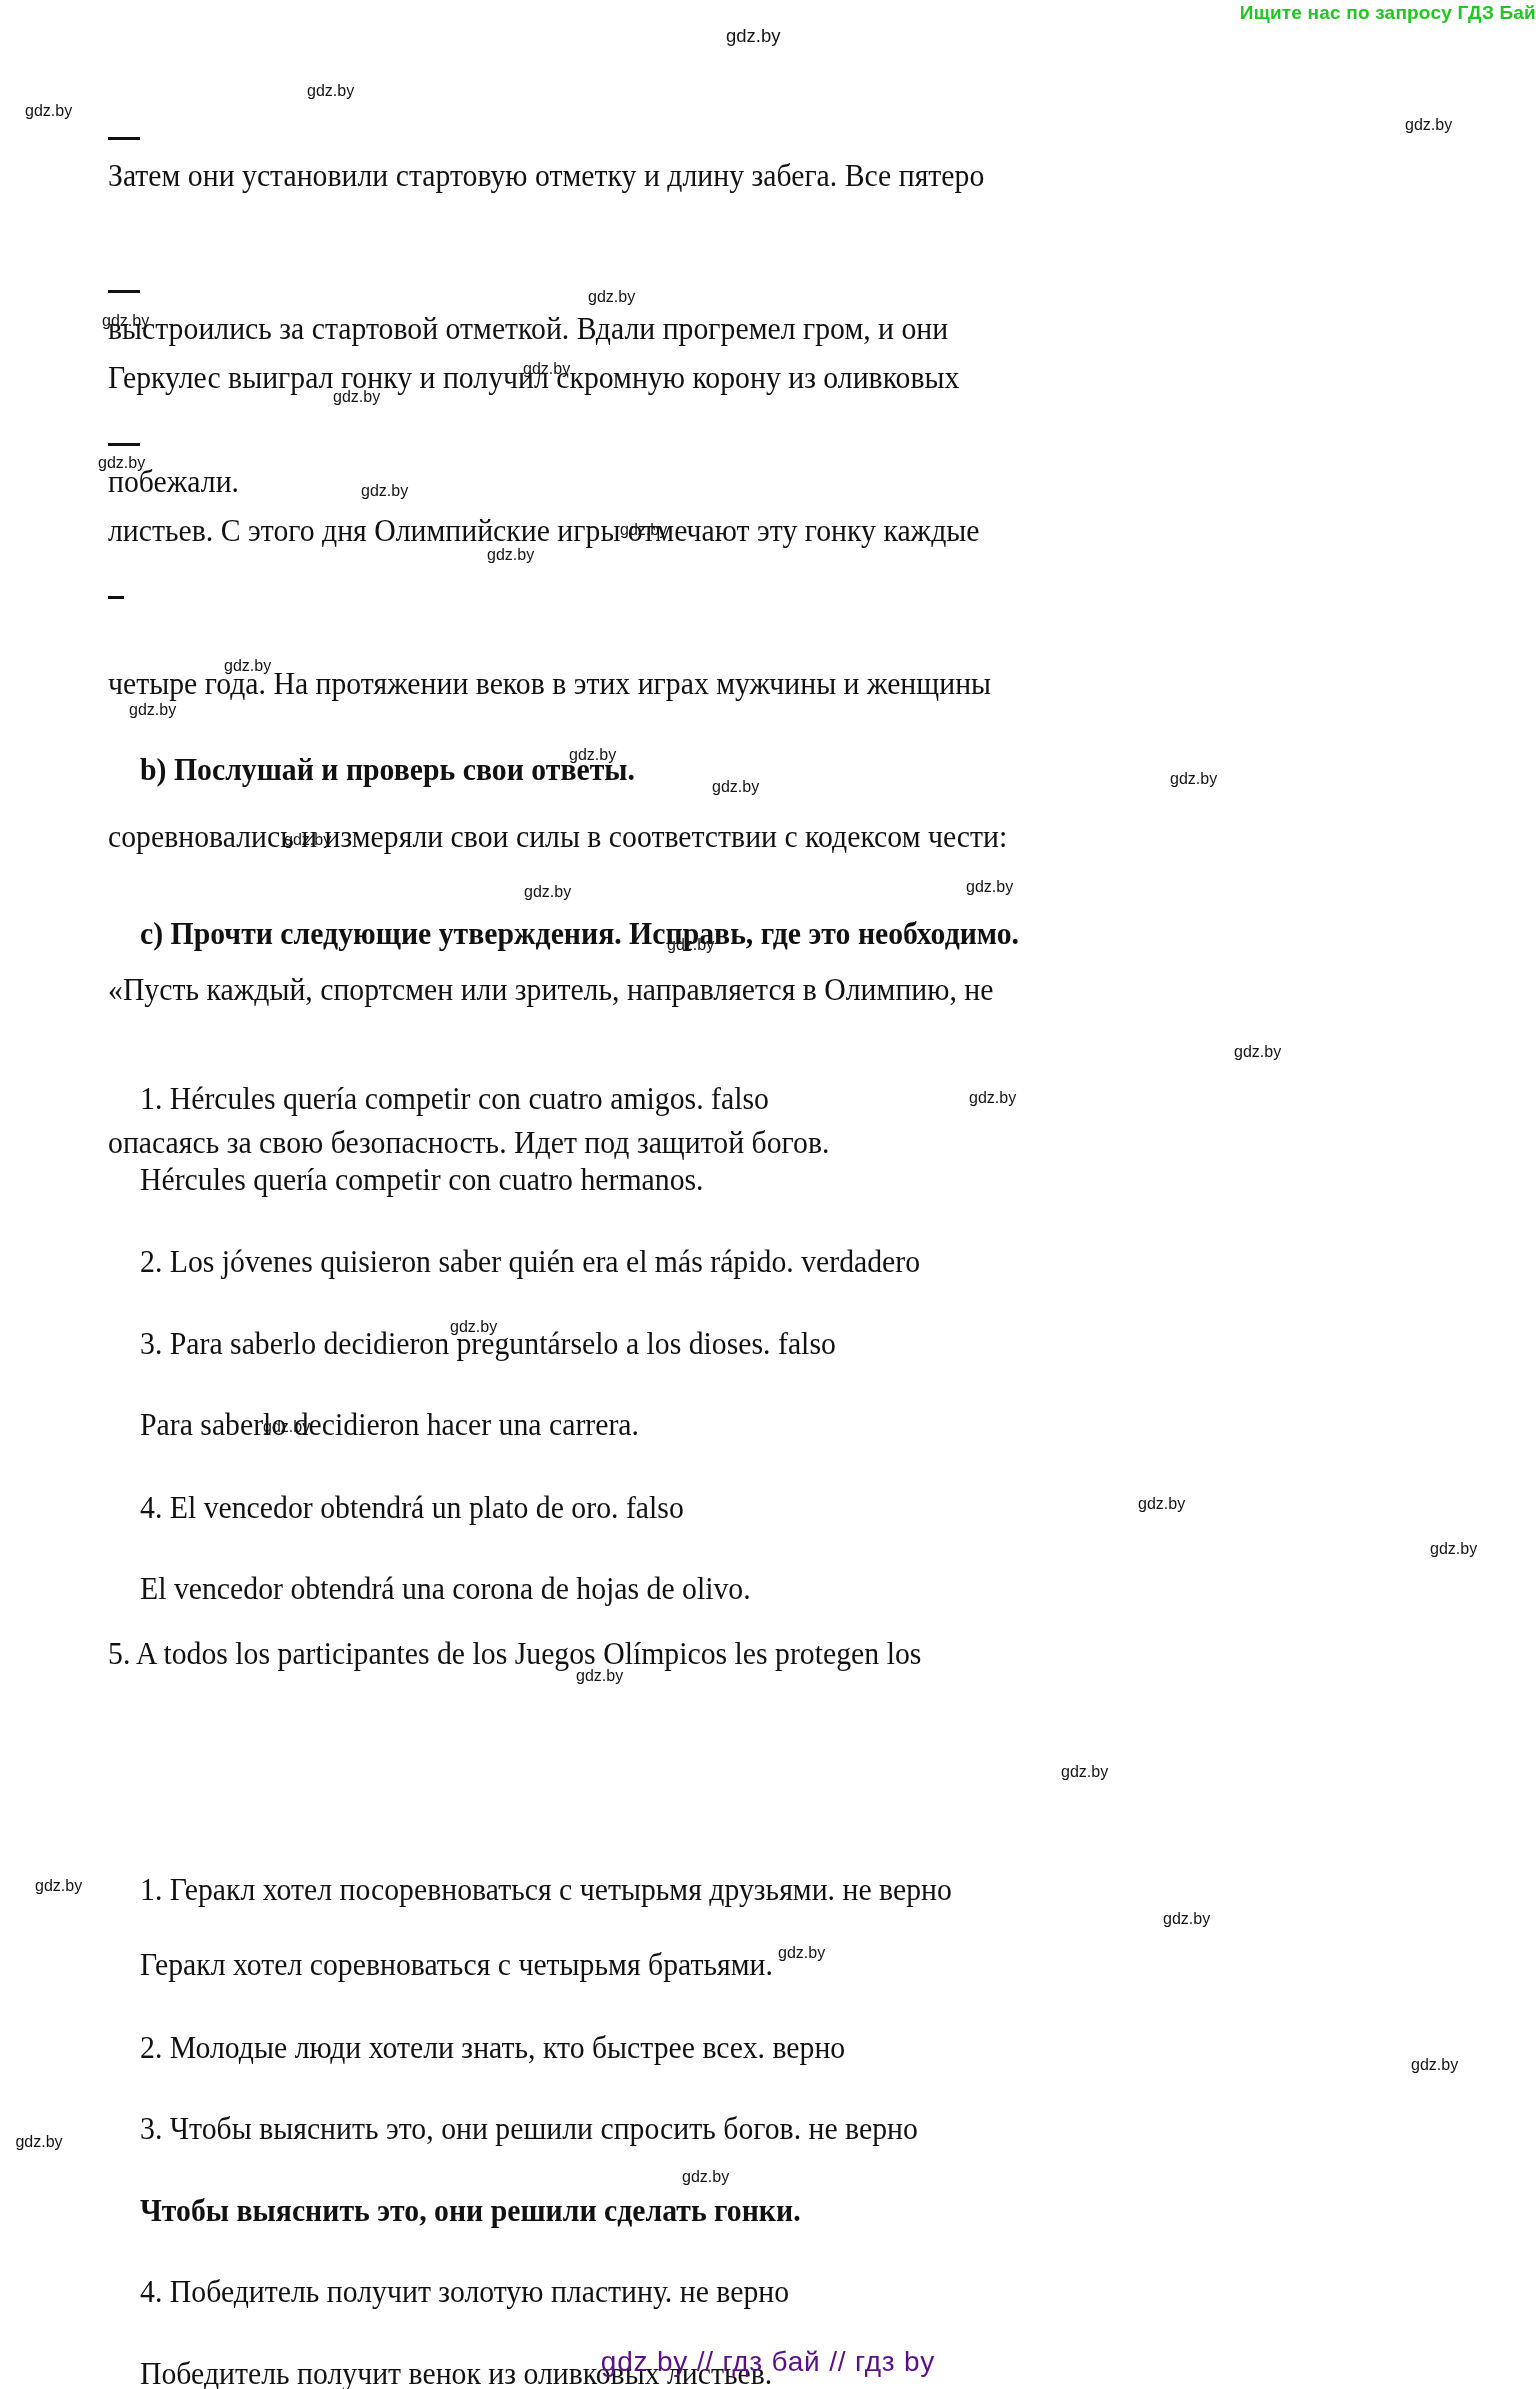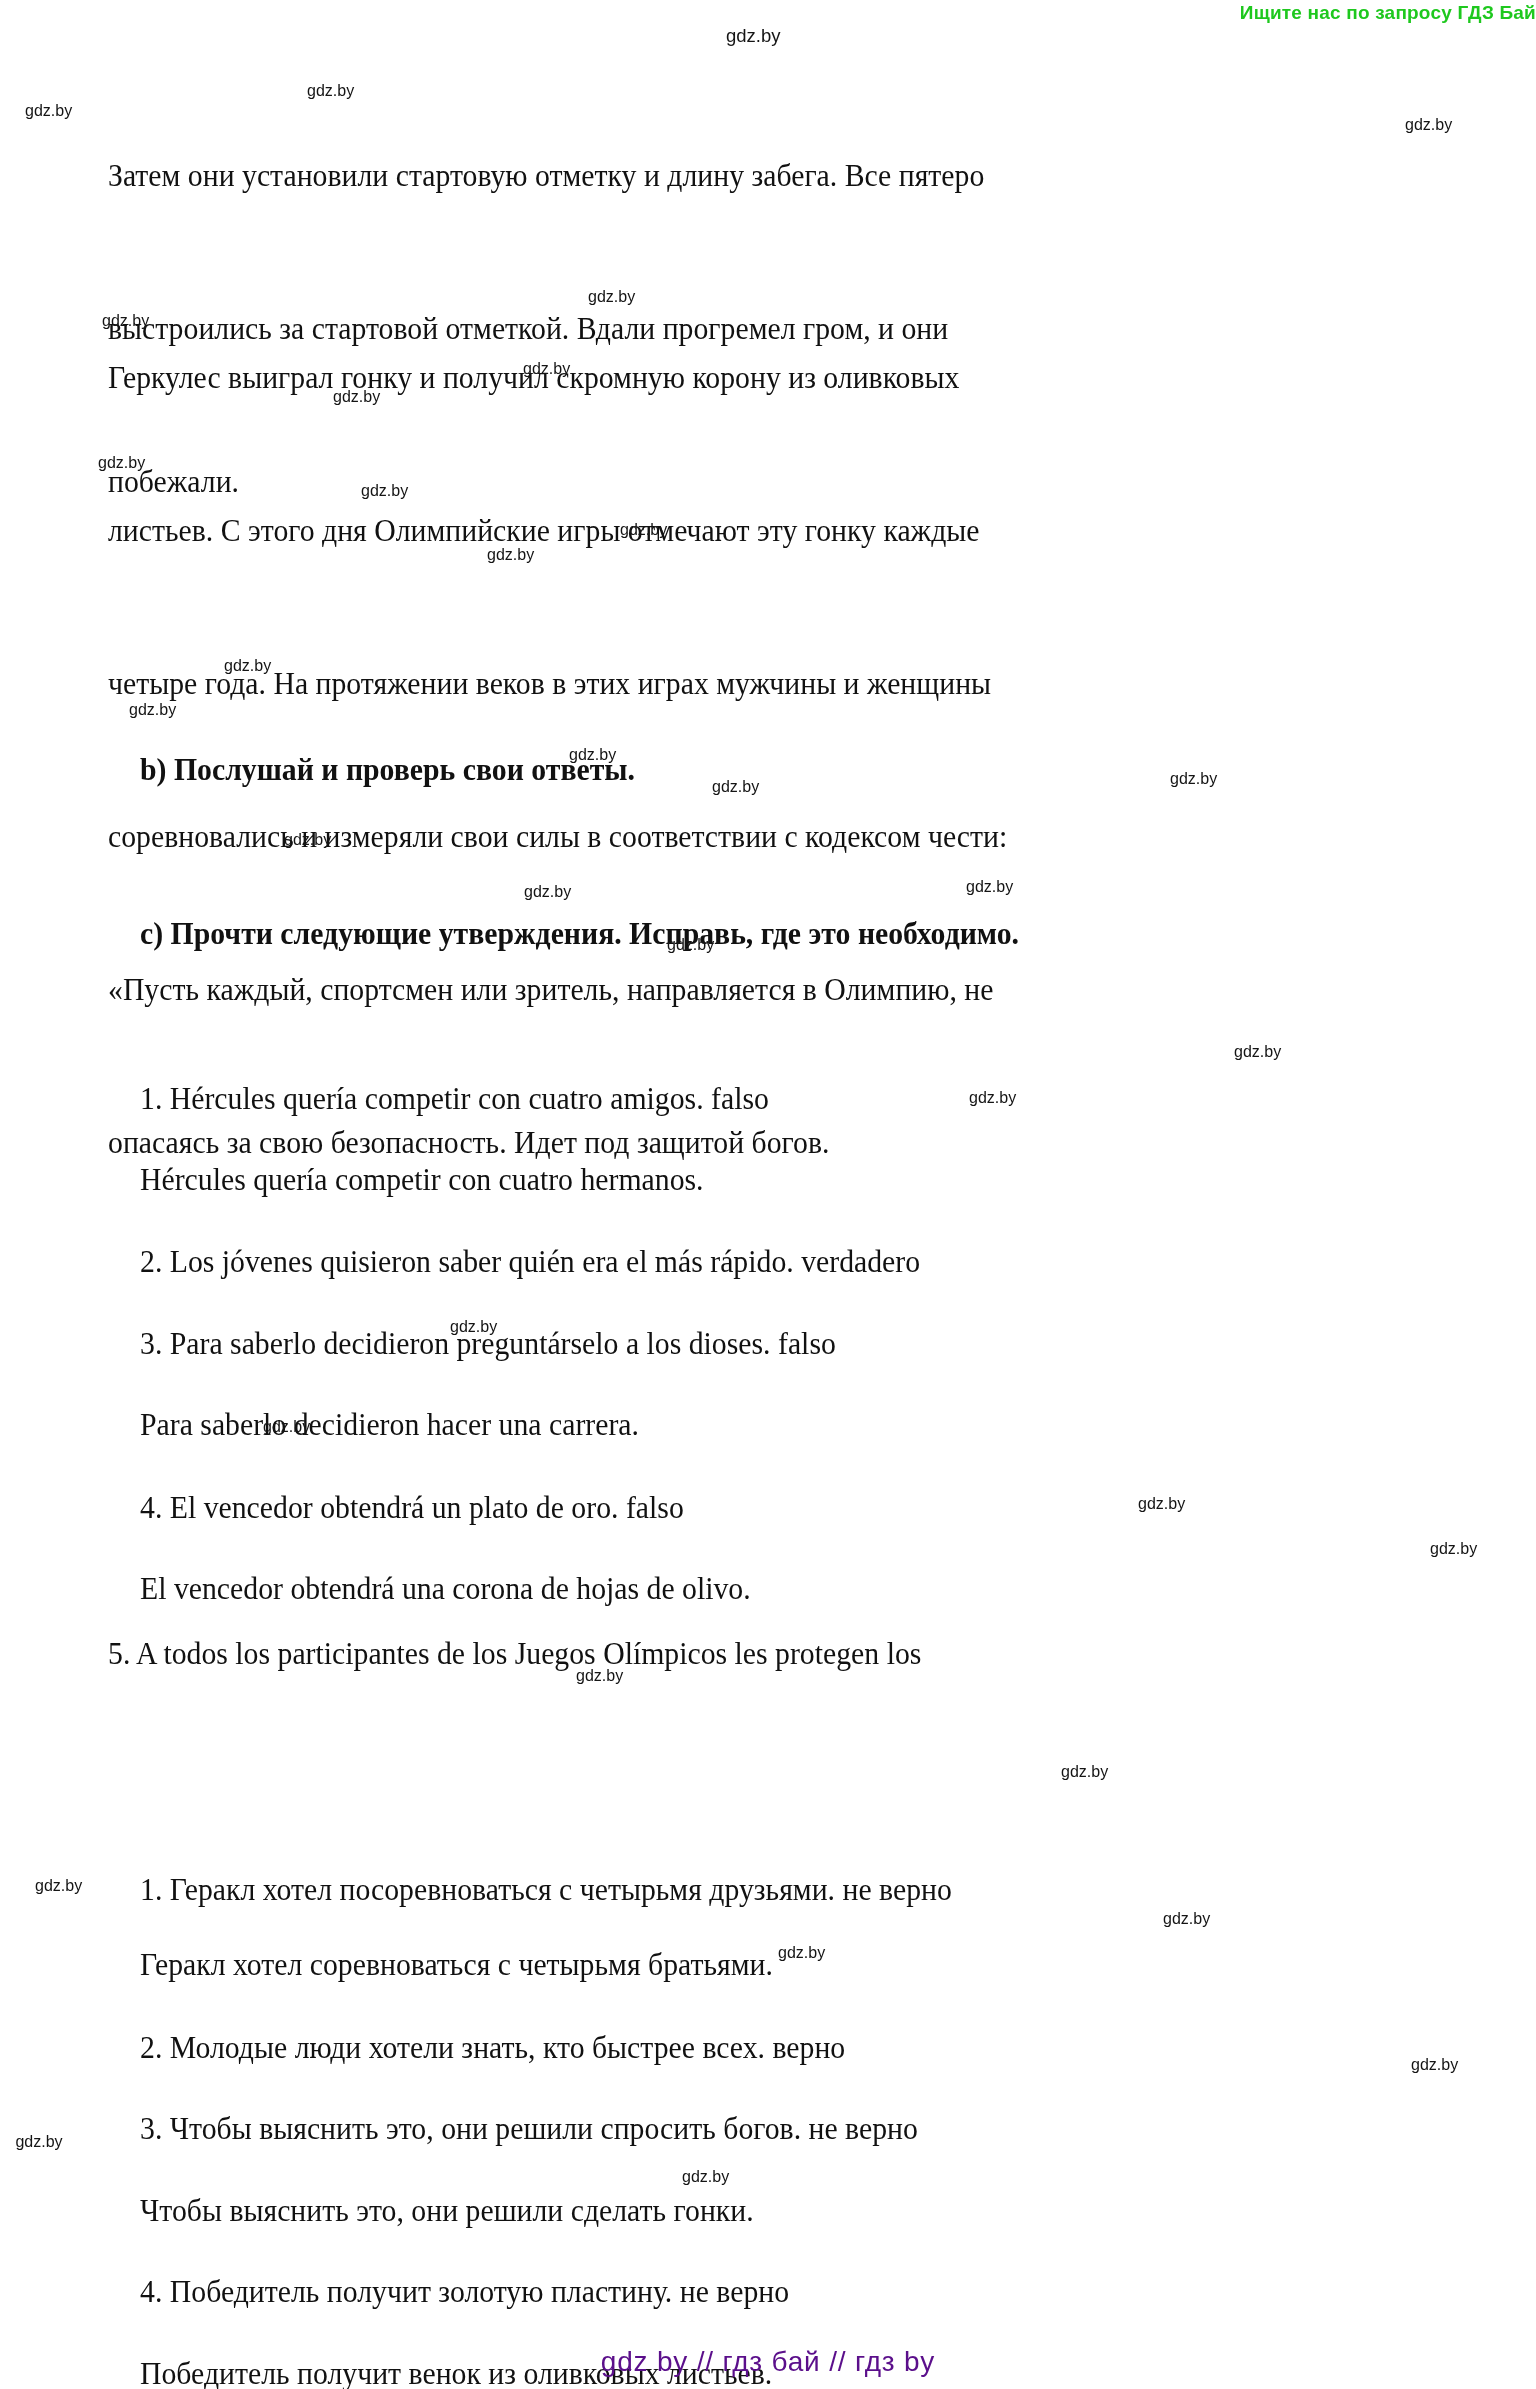--- a/index.html
+++ b/index.html
@@ -82,21 +82,21 @@
   }
 </style>
 </head>
 <body>
 
 <div class="page">
 
   <div class="promo">Ищите нас по запросу ГДЗ Бай</div>
   <div class="wm-top" style="left:726px; top:25.4px;">gdz.by</div>
 
-  <div class="body-text" style="left:108px; top:48px; width:1378px;">
+  <div class="body-text" style="left:108px; top:48px; width:1378px;text-decoration:underline;">
     <div><span class="narrow">Затем они установили стартовую отметку и длину забега. Все пятеро</span></div>
     <div><span class="narrow">выстроились за стартовой отметкой. Вдали прогремел гром, и они</span></div>
     <div><span class="narrow">побежали.</span></div>
   </div>
 
   <div class="body-text" style="left:108px; top:250px; width:1378px;">
     <div><span class="narrow">Геркулес выиграл гонку и получил скромную корону из оливковых</span></div>
     <div><span class="narrow">листьев. С этого дня Олимпийские игры отмечают эту гонку каждые</span></div>
     <div><span class="narrow">четыре года. На протяжении веков в этих играх мужчины и женщины</span></div>
     <div><span class="narrow">соревновались и измеряли свои силы в соответствии с кодексом чести:</span></div>
@@ -148,21 +148,21 @@
     <span class="narrow">Геракл хотел соревноваться с четырьмя братьями.</span>
   </div>
 
   <div class="body-text" style="left:108px; top:1971px;">
     <span class="narrow">2. Молодые люди хотели знать, кто быстрее всех. верно</span>
   </div>
 
   <div class="body-text" style="left:108px; top:2052px;">
     <span class="narrow">3. Чтобы выяснить это, они решили спросить богов. не верно</span>
   </div>
-  <div class="body-text" style="left:108px; top:2134px;">
+  <div class="body-text" style="left:108px; top:2134px;font-weight:bold;">
     <span class="narrow">Чтобы выяснить это, они решили сделать гонки.</span>
   </div>
 
   <div class="body-text" style="left:108px; top:2215px;">
     <span class="narrow">4. Победитель получит золотую пластину. не верно</span>
   </div>
   <div class="body-text" style="left:108px; top:2297px;">
     <span class="narrow">Победитель получит венок из оливковых листьев.</span>
   </div>
 

